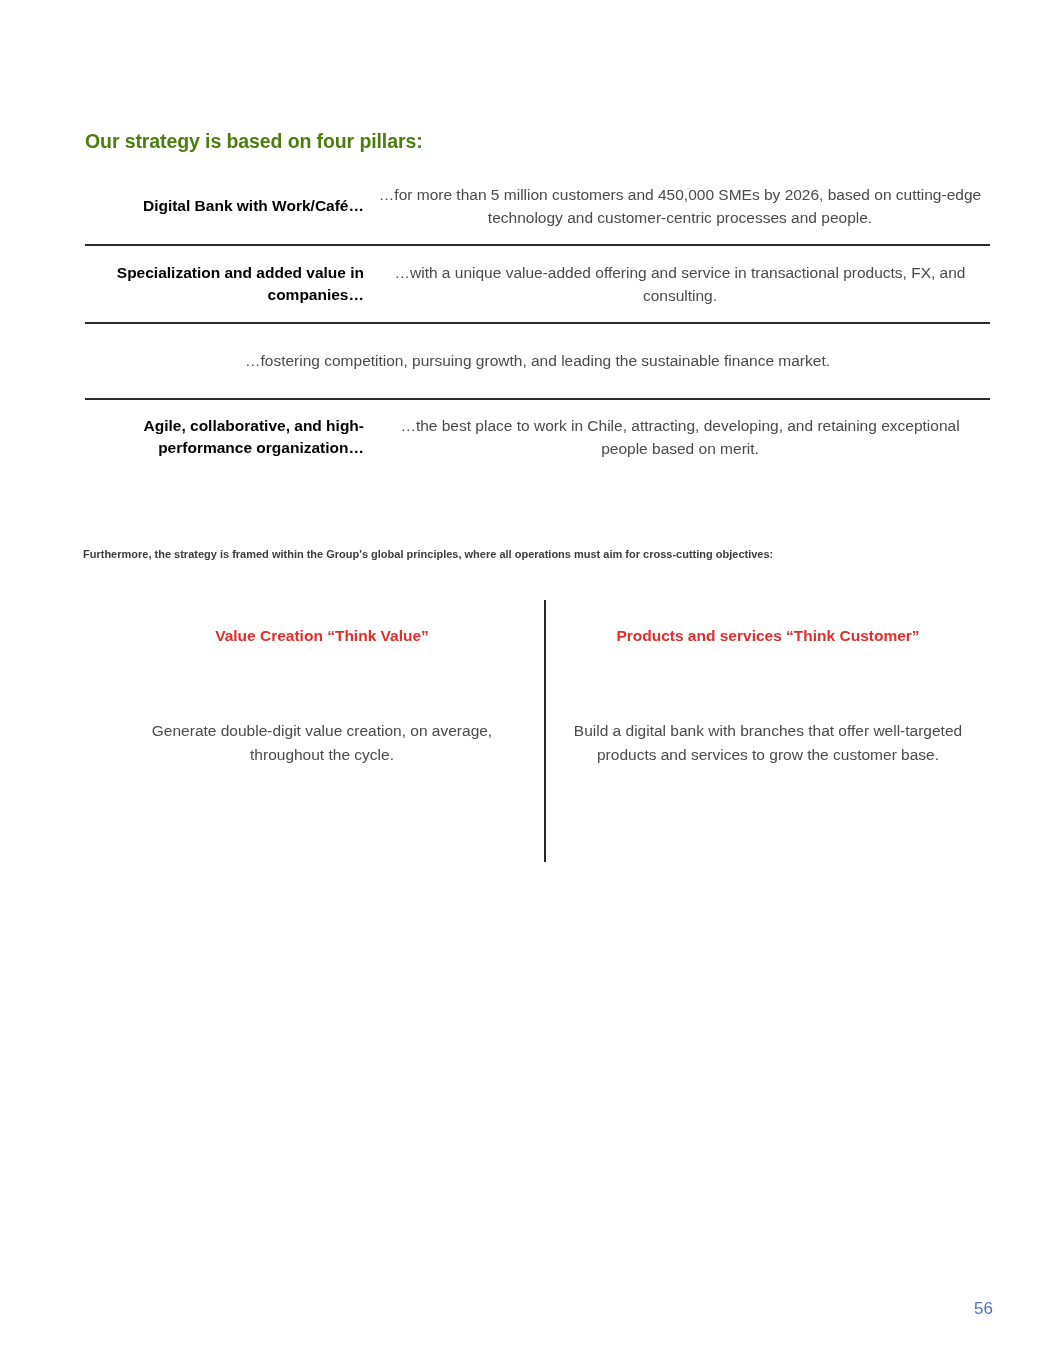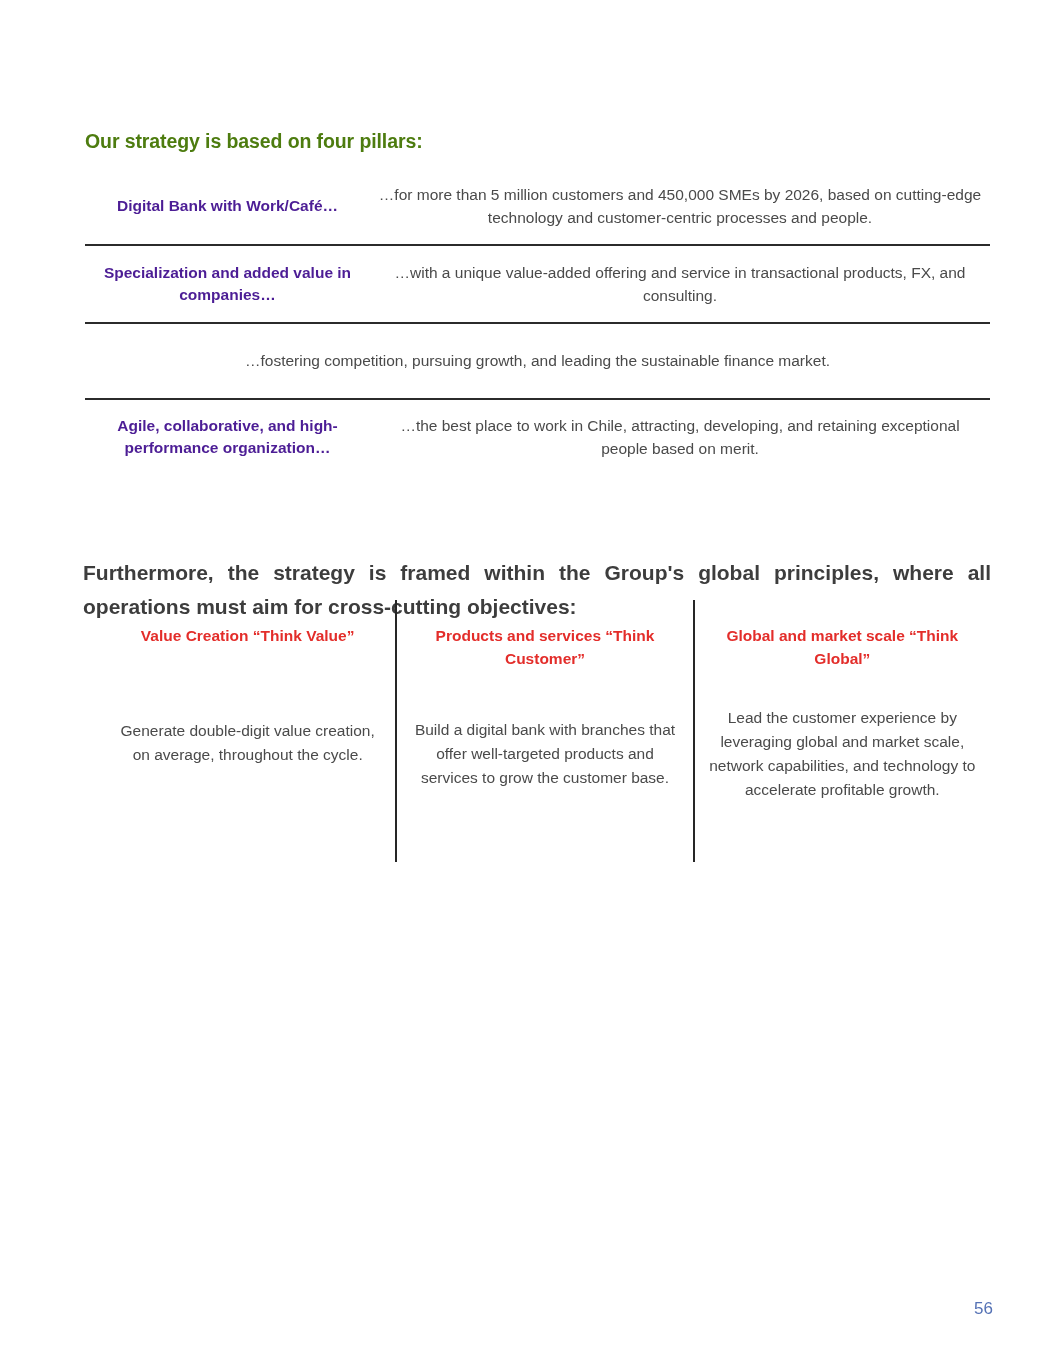--- a/index.html
+++ b/index.html
@@ -48,24 +48,24 @@
     width: 100%;
     border-bottom: 2.4px solid #2b2b2b;
     box-sizing: border-box;
   }
   .pillar-row.last {
     border-bottom: none;
   }
   .pillar-label {
     width: 285px;
     flex: 0 0 285px;
-    text-align: center;
+    text-align: right;
     font-size: 15.5px;
     font-weight: bold;
-    color: #4c1d95;
+    color: #000000;
     line-height: 1.45;
     padding: 0 6px;
     box-sizing: border-box;
   }
   .pillar-desc {
     flex: 1 1 auto;
     text-align: center;
     font-size: 15.5px;
     color: #4a4a4a;
     line-height: 1.5;
@@ -76,21 +76,21 @@
   .row-h2 { height: 78px; }
   .row-h3 { height: 76px; }
   .row-h4 { height: 74px; }
 
   
   .framing-paragraph {
     position: absolute;
     left: 83px;
     top: 535px;
     width: 908px;
-    font-size: 21px;
+    font-size: 11px;
     font-weight: bold;
     color: #3d3d3d;
     line-height: 1.6;
     text-align: justify;
   }
 
   
   .objectives {
     position: absolute;
     left: 100px;
@@ -175,22 +175,18 @@
     <div class="objective-col">
       <div class="objective-heading">Value Creation “Think Value”</div>
       <div class="objective-body">Generate double-digit value creation, on average, throughout the cycle.</div>
     </div>
 
     <div class="objective-col sep">
       <div class="objective-heading">Products and services “Think Customer”</div>
       <div class="objective-body">Build a digital bank with branches that offer well-targeted products and services to grow the customer base.</div>
     </div>
 
-    <div class="objective-col sep">
-      <div class="objective-heading">Global and market scale “Think Global”</div>
-      <div class="objective-body">Lead the customer experience by leveraging global and market scale, network capabilities, and technology to accelerate profitable growth.</div>
-    </div>
 
   </div>
 
   <div class="page-number">56</div>
 
 </div>
 
 </body></html>

